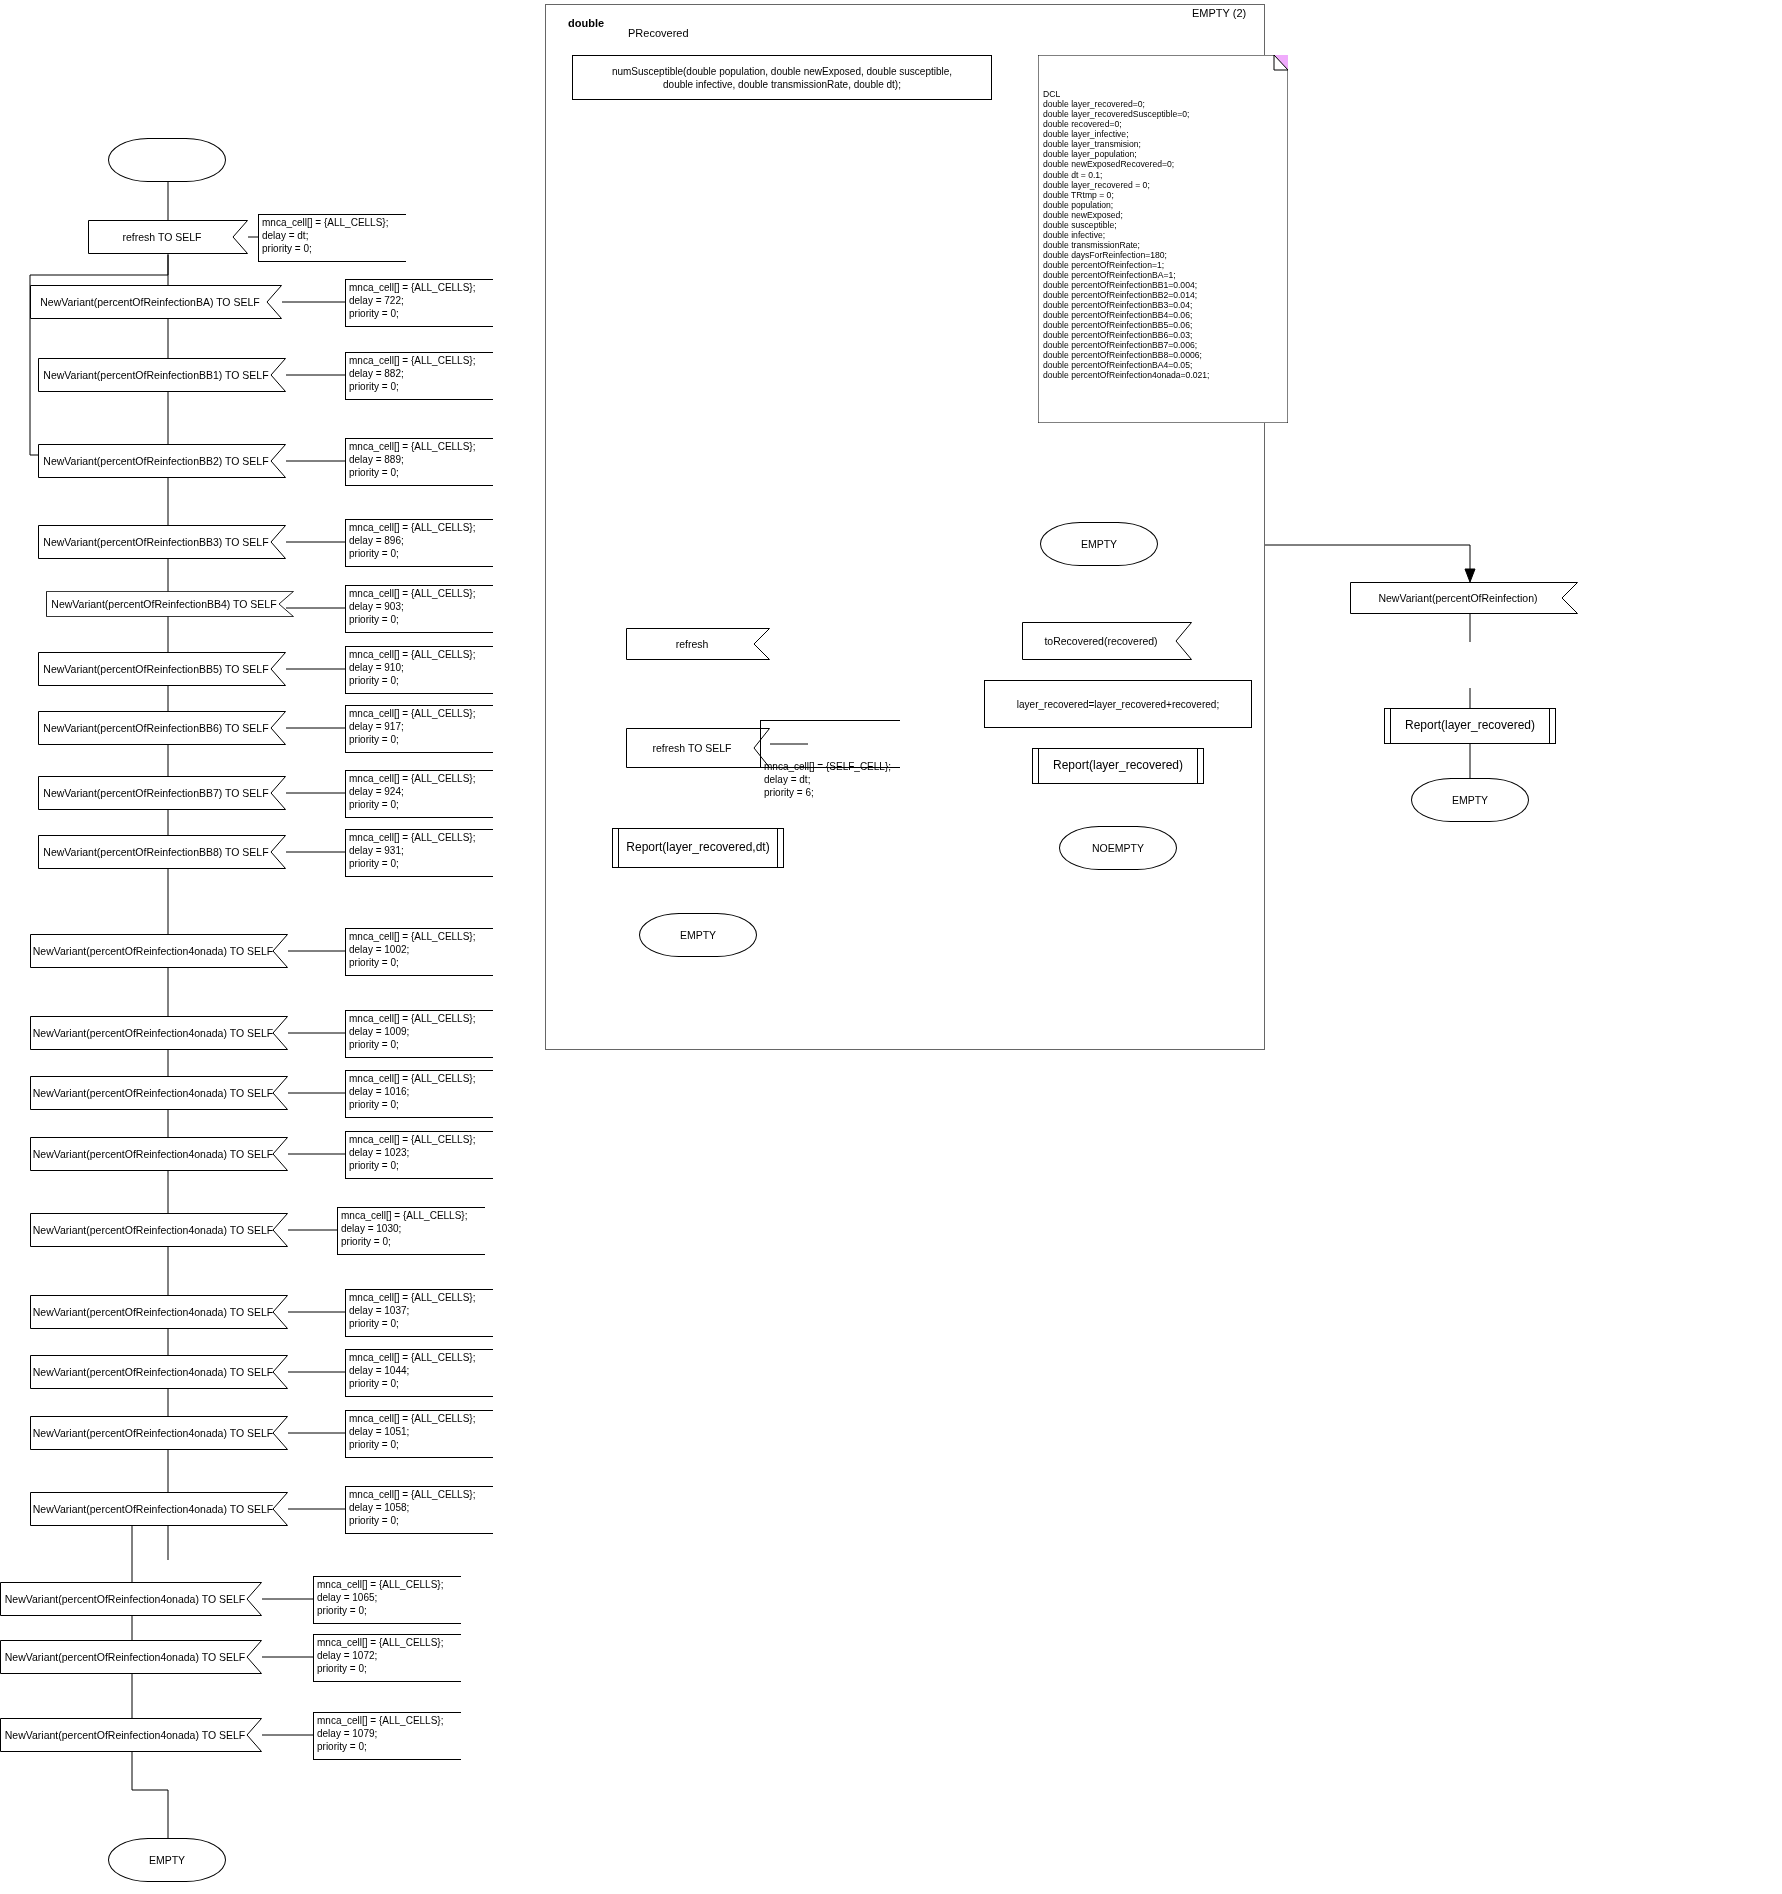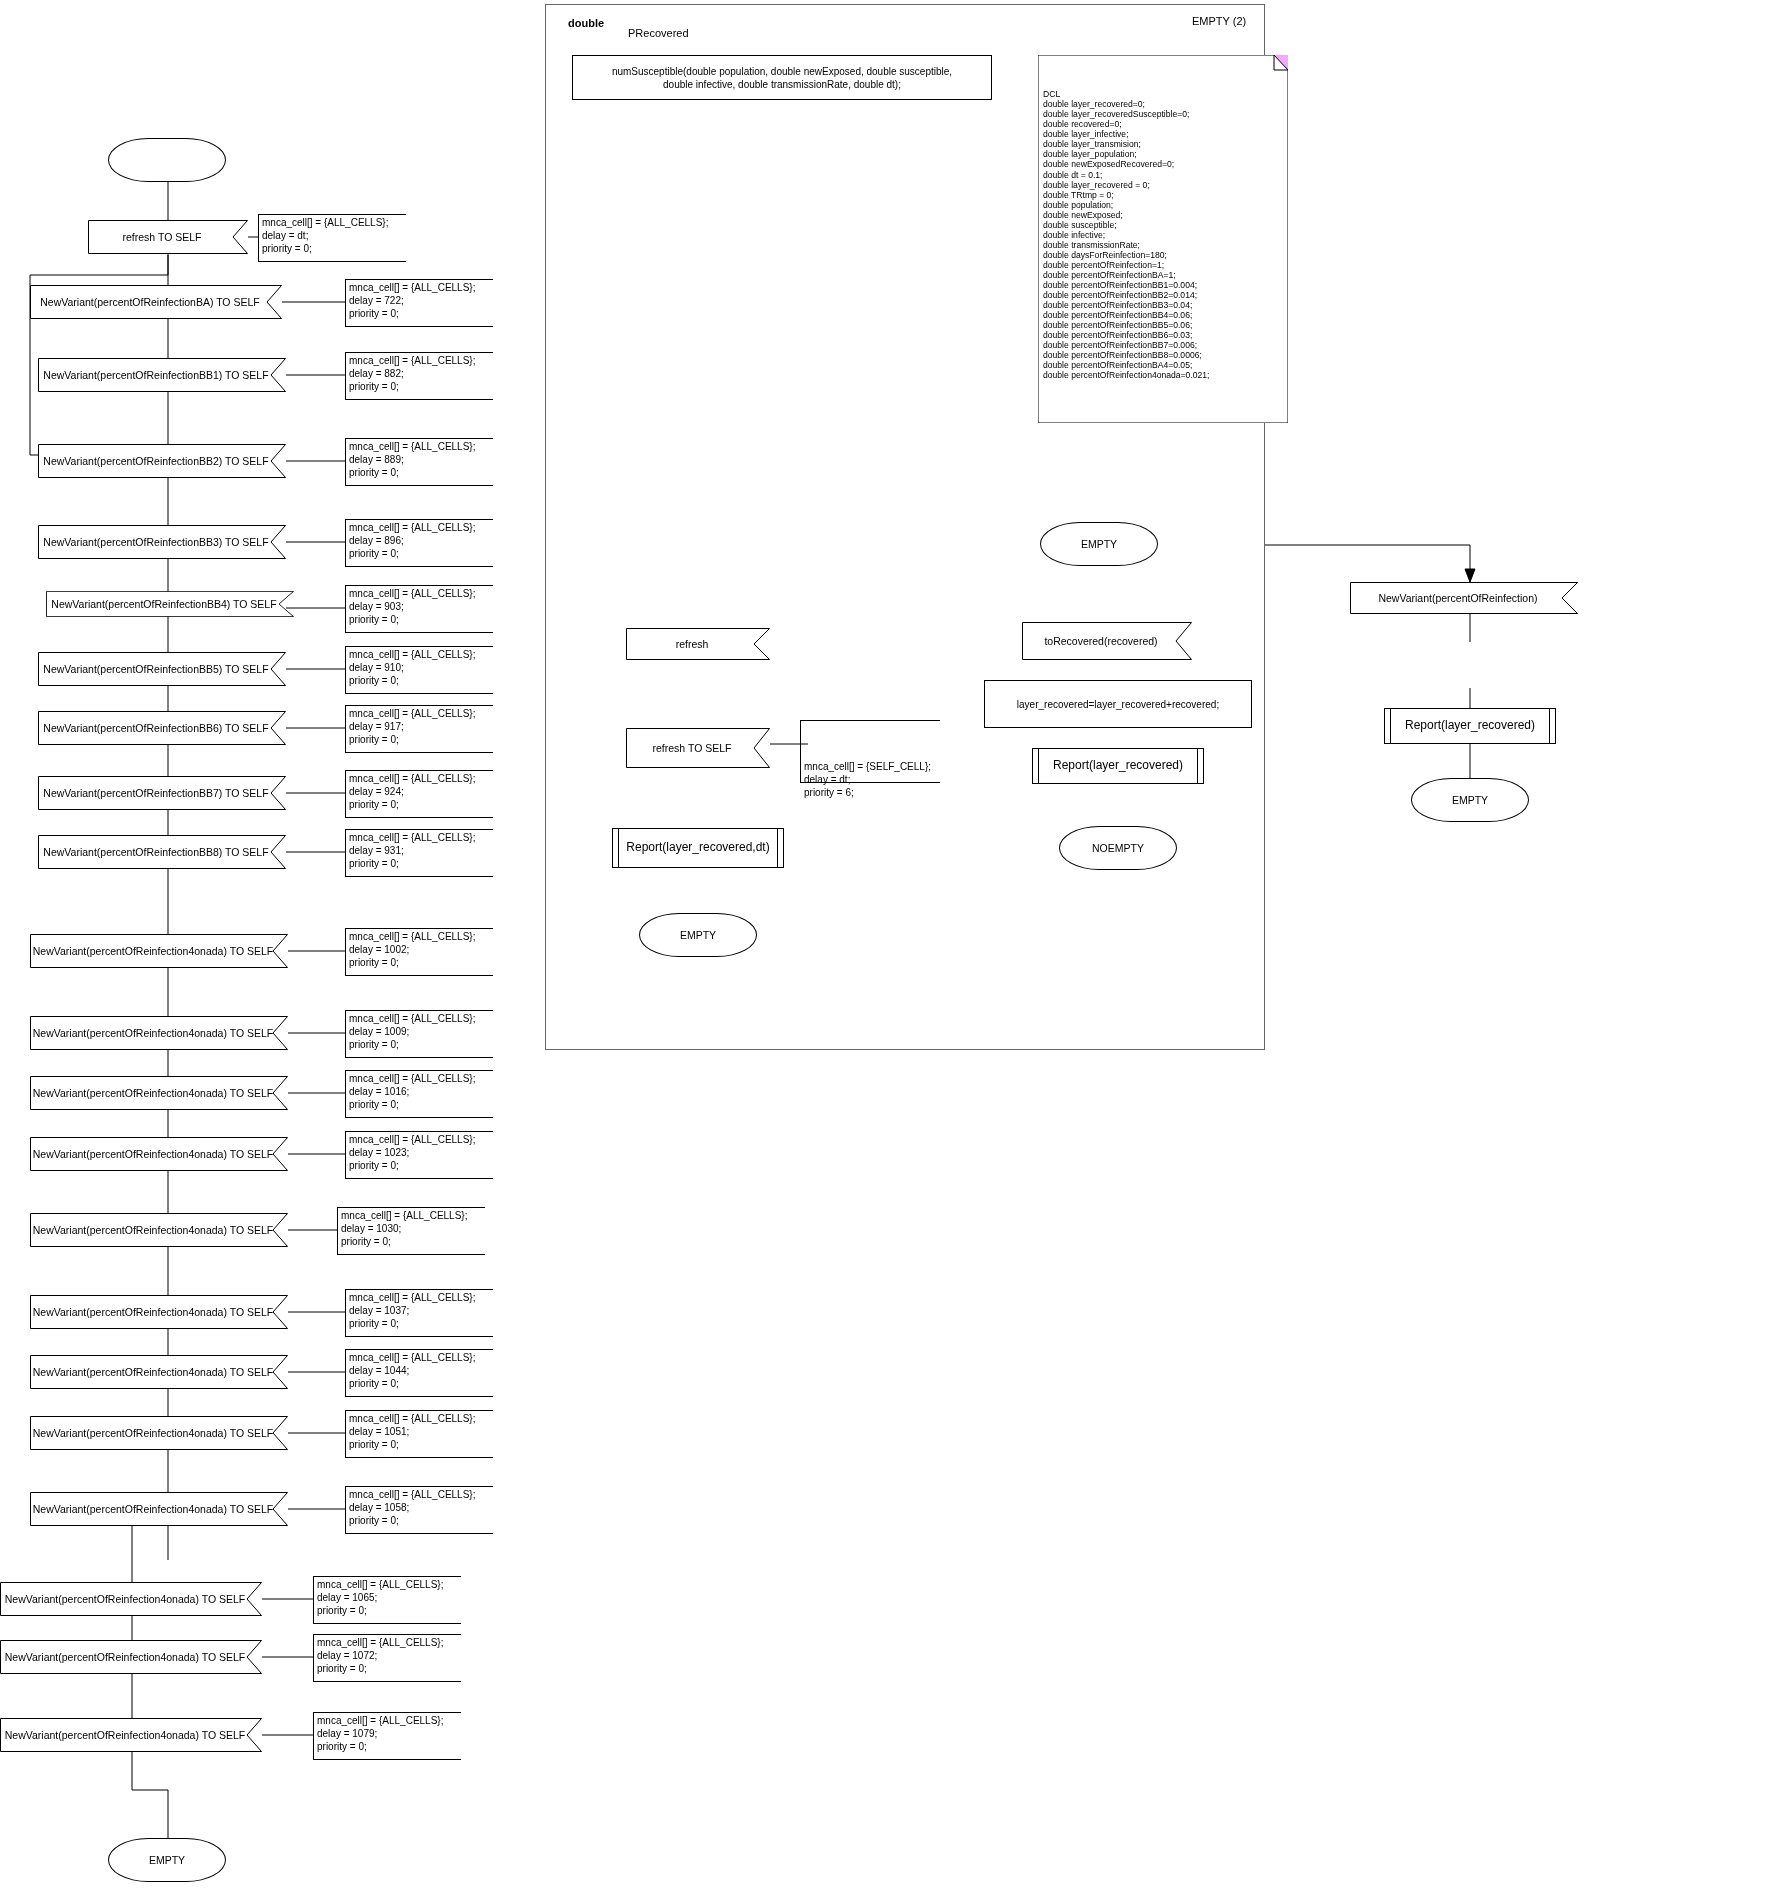--- a/index.html
+++ b/index.html
@@ -190,21 +190,21 @@
 
       <line x1="1470" y1="612" x2="1470" y2="642"></line>
       <line x1="1470" y1="688" x2="1470" y2="708"></line>
       <line x1="1470" y1="742" x2="1470" y2="778"></line>
     </g>
   </svg>
 
   <div class="frame" style="left:545px; top:4px; width:720px; height:1046px;"></div>
   <div class="frame-title" style="left:568px; top:17px;">double</div>
   <div class="frame-sub" style="left:628px; top:27px;">PRecovered</div>
-  <div class="frame-right" style="left:1192px; top:15px;">EMPTY (2)</div>
+  <div class="frame-right" style="left:1192px; top:7px;">EMPTY (2)</div>
 
   <div class="procbox" style="left:572px; top:55px; width:420px; height:45px; white-space:pre;">numSusceptible(double population, double newExposed, double susceptible,
 double infective, double transmissionRate, double dt);</div>
 
   <div class="dcl" style="left:1038px; top:55px; width:250px; height:368px;">
     <svg style="position:absolute; left:0; top:0; width:250px; height:368px;">
       <path d="M0,0 L236,0 L250,15 L250,368 L0,368 Z" fill="#fff" stroke="#000" stroke-width="1"></path>
       <path d="M236,0 L236,15 L250,15" fill="none" stroke="#000" stroke-width="1"></path>
     </svg>
     <div style="position:relative;">DCL
@@ -452,21 +452,21 @@
     <div class="lbl">refresh</div>
   </div>
 
   <div class="sigwrap" style="left:626px; top:728px; width:144px; height:40px;">
     <svg viewBox="0 0 144 40" preserveAspectRatio="none">
       <path d="M0.5,0.5 L143.5,0.5 L128,20 L143.5,39.5 L0.5,39.5 Z" fill="#fff" stroke="#000" stroke-width="1"></path>
     </svg>
     <div class="lbl">refresh TO SELF</div>
   </div>
 
-  <div class="textnote" style="left:800px; top:720px; width:140px; height:63px;">
+  <div class="textnote" style="left:760px; top:720px; width:140px; height:48px;">
     <div class="rulebox"></div>
     <div class="txt">mnca_cell[] = {SELF_CELL};
 delay = dt;
 priority = 6;</div>
   </div>
   <svg class="lines" style="left:0;top:0;">
     <line x1="770" y1="744" x2="808" y2="744" stroke="#000" stroke-width="1"></line>
   </svg>
 
   <div class="node proc" style="left:612px; top:828px; width:172px; height:40px;">

